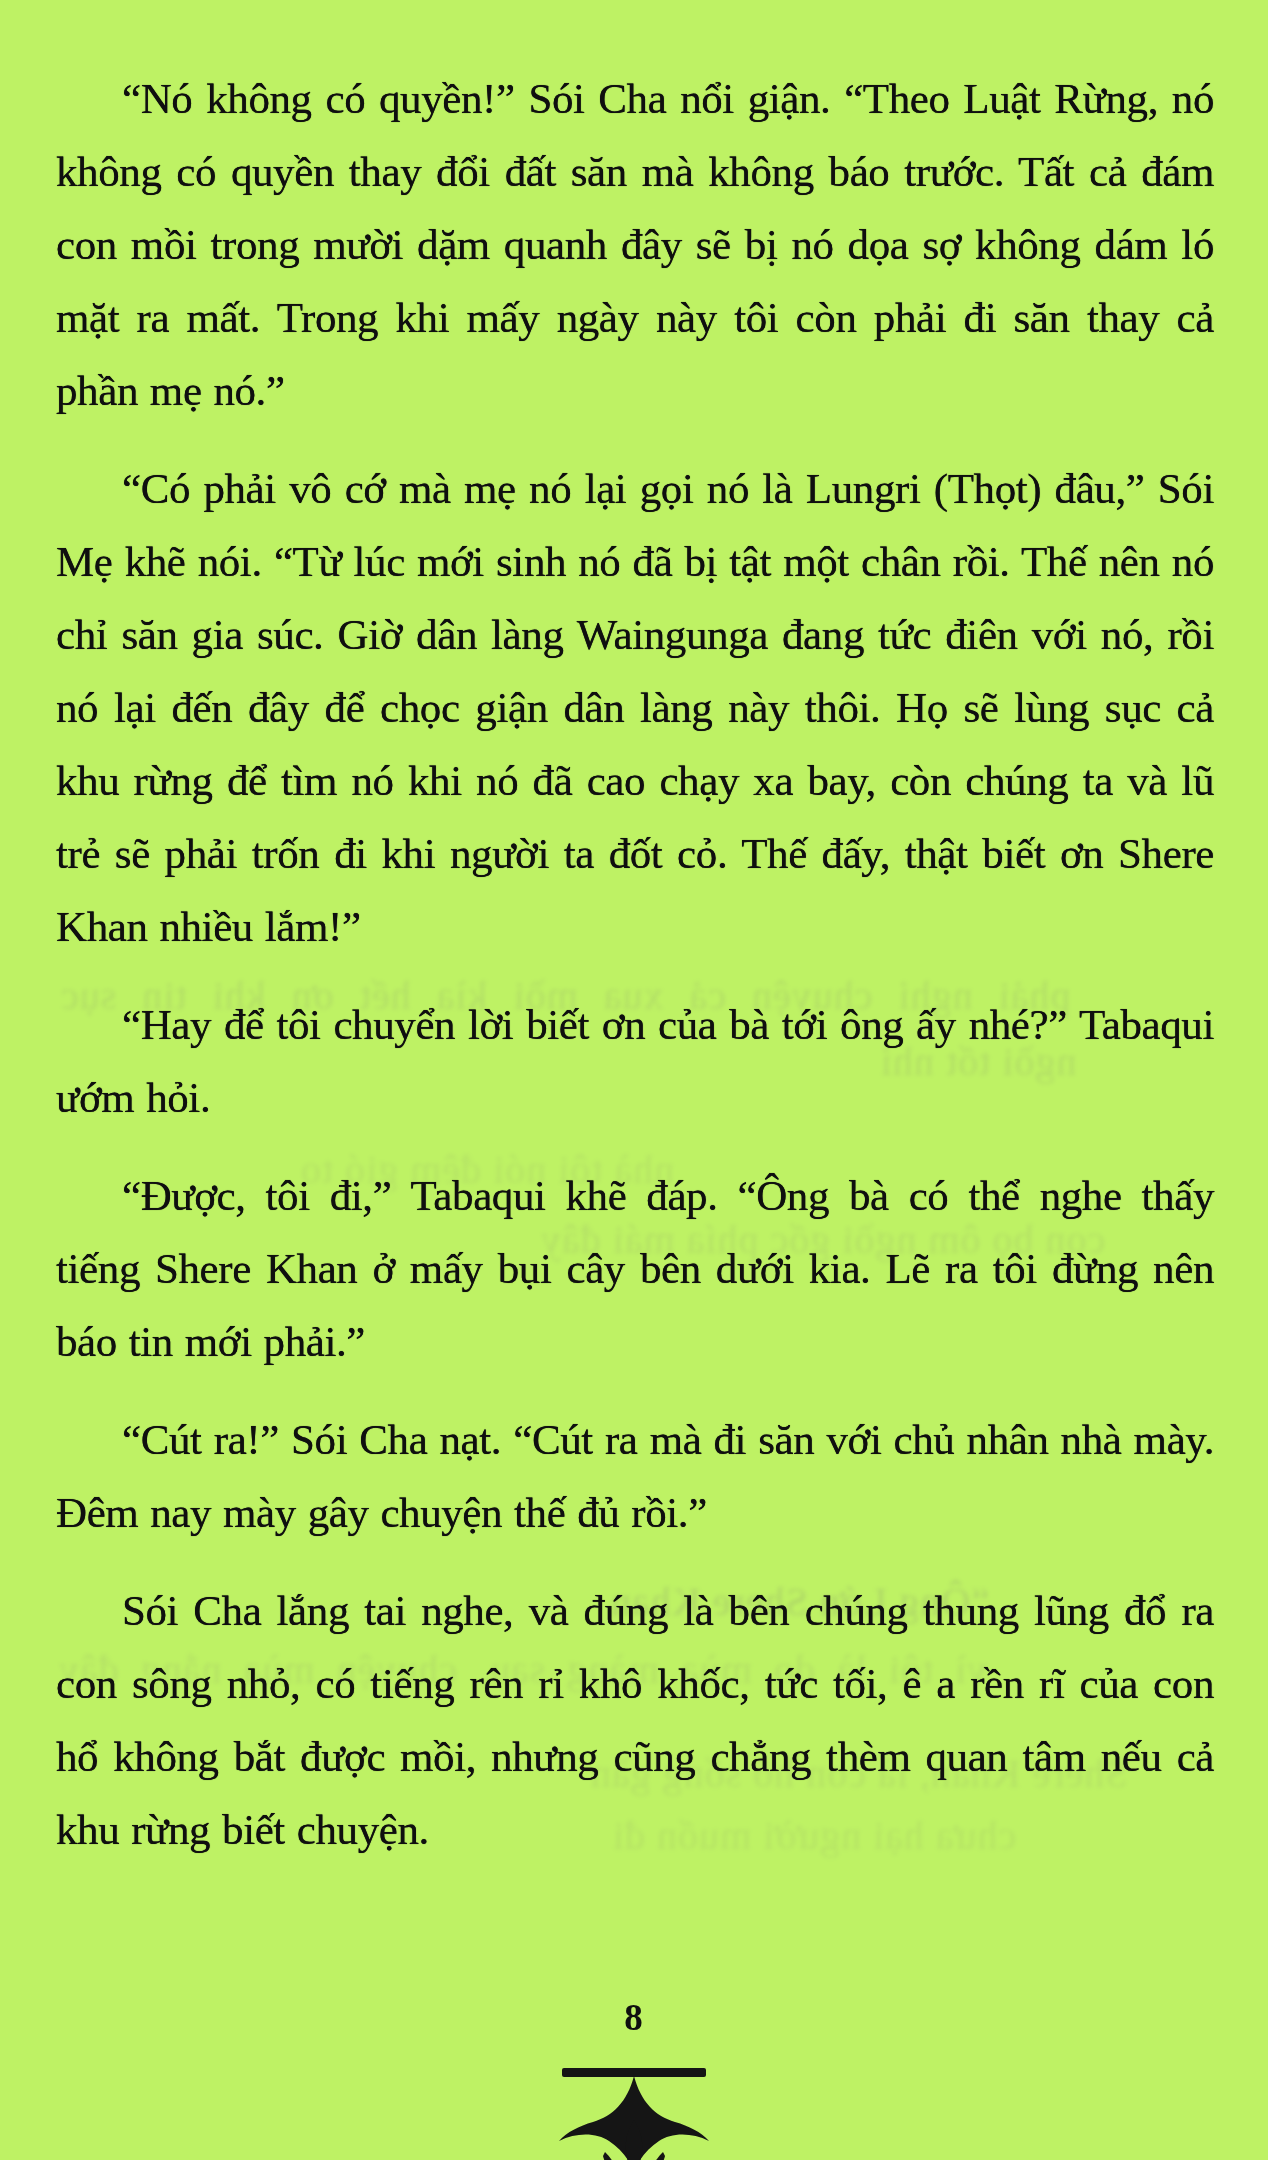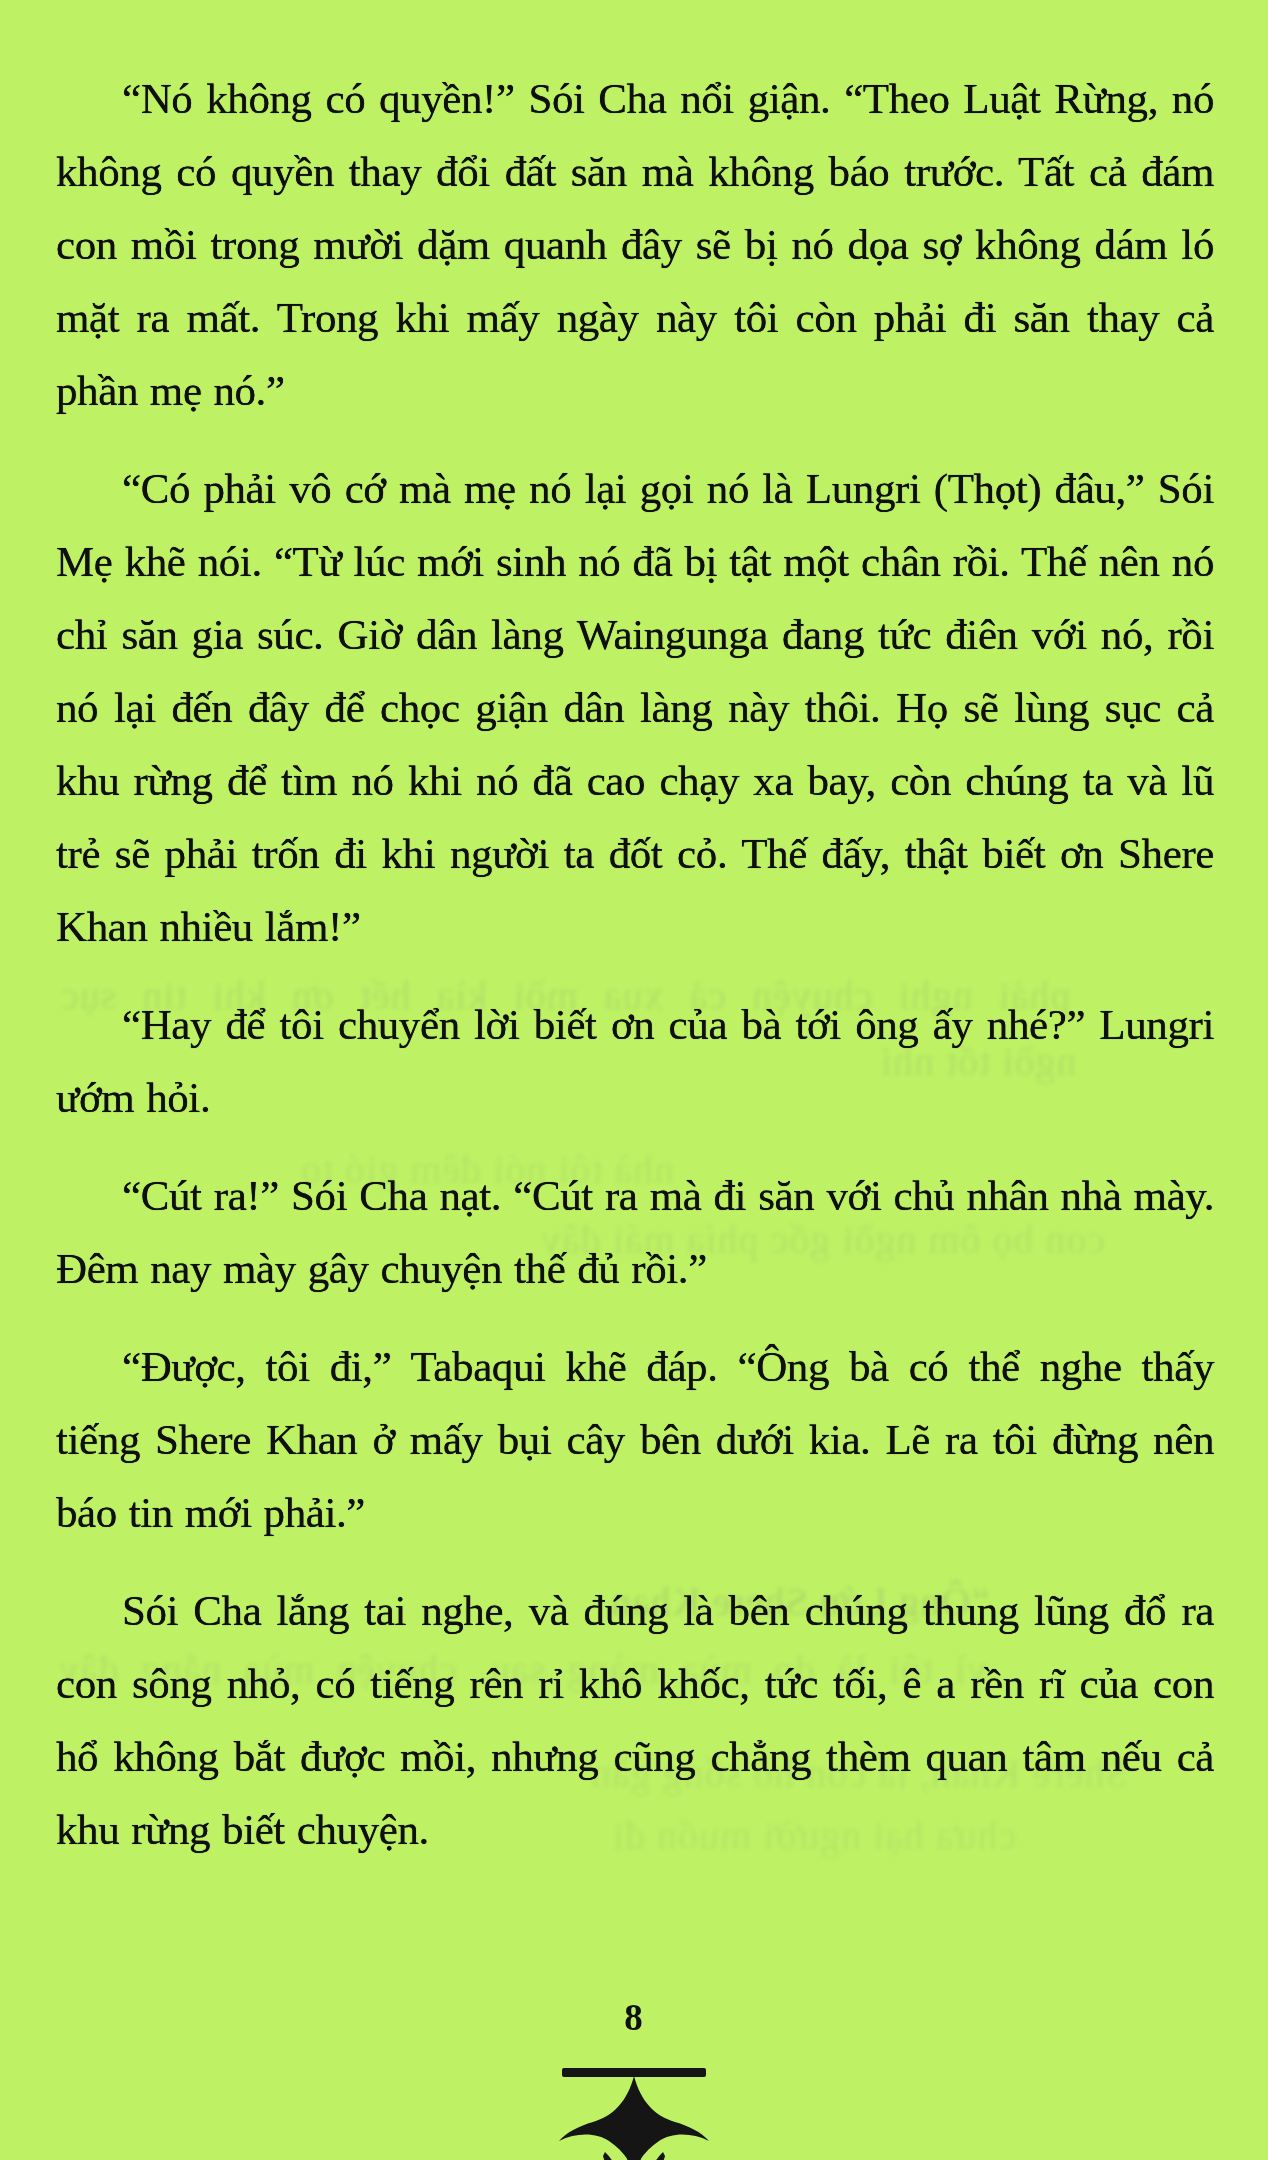--- a/index.html
+++ b/index.html
@@ -84,23 +84,23 @@
     <div class="ghost g3">con bọ ôm ngồi gốc phía mái đây</div>
     <div class="ghost g4">“Ông Lớn Shere Khan</div>
     <div class="ghost g5">vì tôi là do mùa màng sau, chuyện mùa nắng đây</div>
     <div class="ghost g6">Shere Khan, là con hổ sống gần</div>
     <div class="ghost g7">chưa hại người muốn đi</div>
   </div>
 
   <main class="text-block">
     <p class="para">“Nó không có quyền!” Sói Cha nổi giận. “Theo Luật Rừng, nó không có quyền thay đổi đất săn mà không báo trước. Tất cả đám con mồi trong mười dặm quanh đây sẽ bị nó dọa sợ không dám ló mặt ra mất. Trong khi mấy ngày này tôi còn phải đi săn thay cả phần mẹ nó.”</p>
     <p class="para">“Có phải vô cớ mà mẹ nó lại gọi nó là Lungri (Thọt) đâu,” Sói Mẹ khẽ nói. “Từ lúc mới sinh nó đã bị tật một chân rồi. Thế nên nó chỉ săn gia súc. Giờ dân làng Waingunga đang tức điên với nó, rồi nó lại đến đây để chọc giận dân làng này thôi. Họ sẽ lùng sục cả khu rừng để tìm nó khi nó đã cao chạy xa bay, còn chúng ta và lũ trẻ sẽ phải trốn đi khi người ta đốt cỏ. Thế đấy, thật biết ơn Shere Khan nhiều lắm!”</p>
-    <p class="para">“Hay để tôi chuyển lời biết ơn của bà tới ông ấy nhé?” Lungri ướm hỏi.</p>
+    <p class="para">“Hay để tôi chuyển lời biết ơn của bà tới ông ấy nhé?” Tabaqui ướm hỏi.</p>
+    <p class="para">“Được, tôi đi,” Tabaqui khẽ đáp. “Ông bà có thể nghe thấy tiếng Shere Khan ở mấy bụi cây bên dưới kia. Lẽ ra tôi đừng nên báo tin mới phải.”</p>
     <p class="para">“Cút ra!” Sói Cha nạt. “Cút ra mà đi săn với chủ nhân nhà mày. Đêm nay mày gây chuyện thế đủ rồi.”</p>
-    <p class="para">“Được, tôi đi,” Tabaqui khẽ đáp. “Ông bà có thể nghe thấy tiếng Shere Khan ở mấy bụi cây bên dưới kia. Lẽ ra tôi đừng nên báo tin mới phải.”</p>
     <p class="para">Sói Cha lắng tai nghe, và đúng là bên chúng thung lũng đổ ra con sông nhỏ, có tiếng rên rỉ khô khốc, tức tối, ê a rền rĩ của con hổ không bắt được mồi, nhưng cũng chẳng thèm quan tâm nếu cả khu rừng biết chuyện.</p>
   </main>
 
   <footer class="footer">
     <div class="page-number">8</div>
     <div class="ornament">
       <svg width="190" height="150" viewBox="0 0 190 150" xmlns="http://www.w3.org/2000/svg" aria-hidden="true">
         <g fill="#151515">
 
           <rect x="23" y="12" width="144" height="9" rx="2"></rect>

